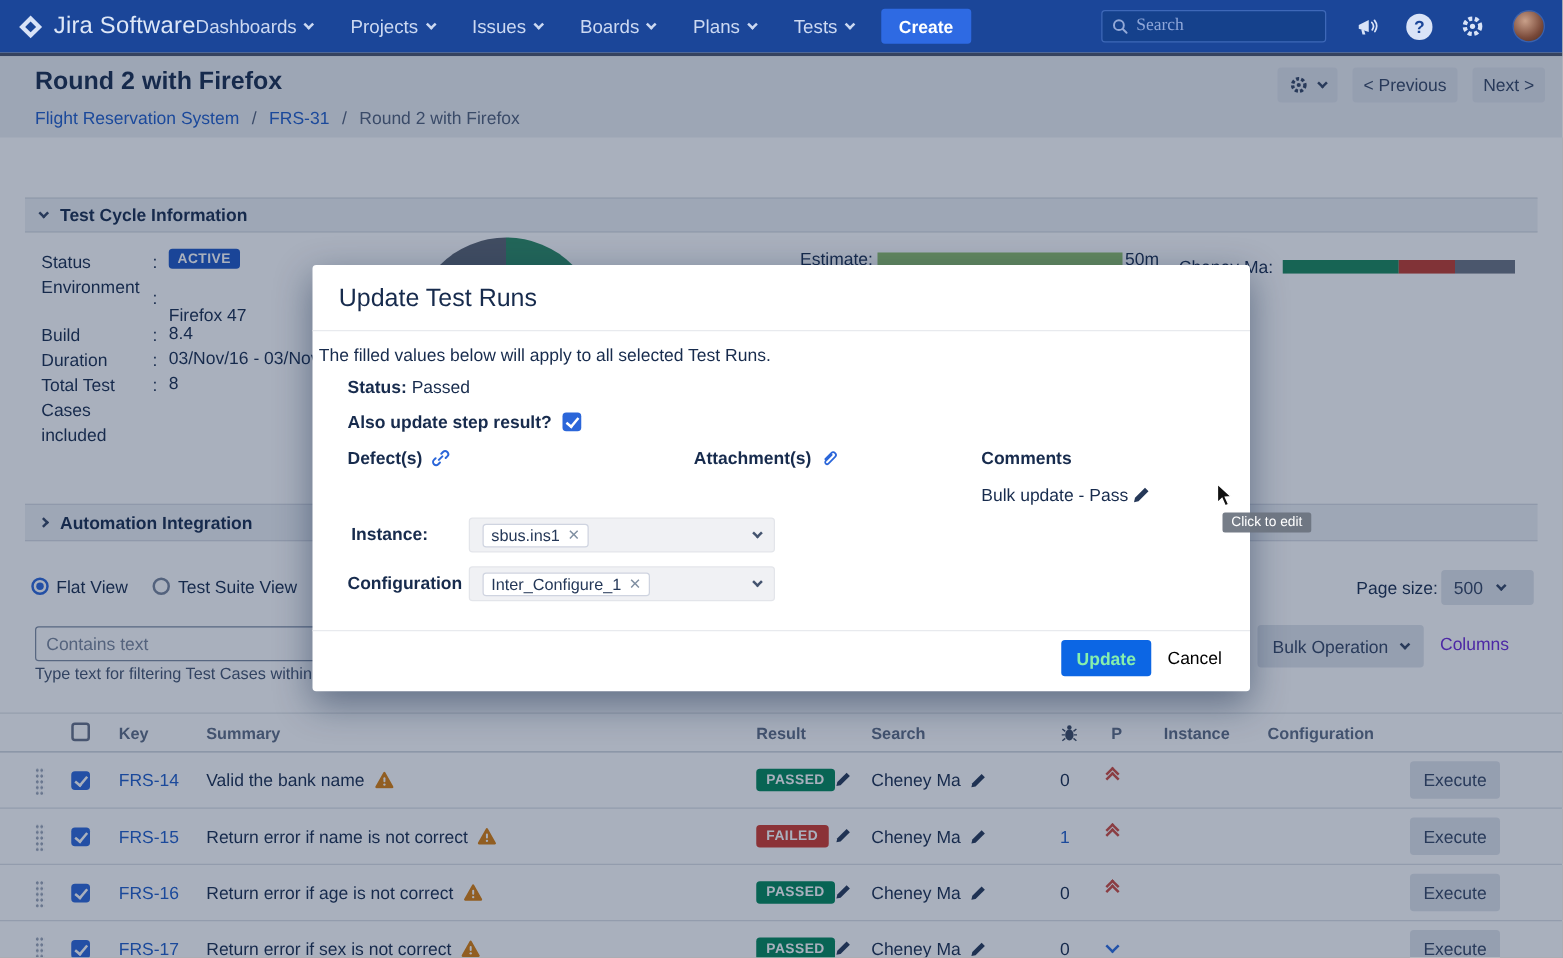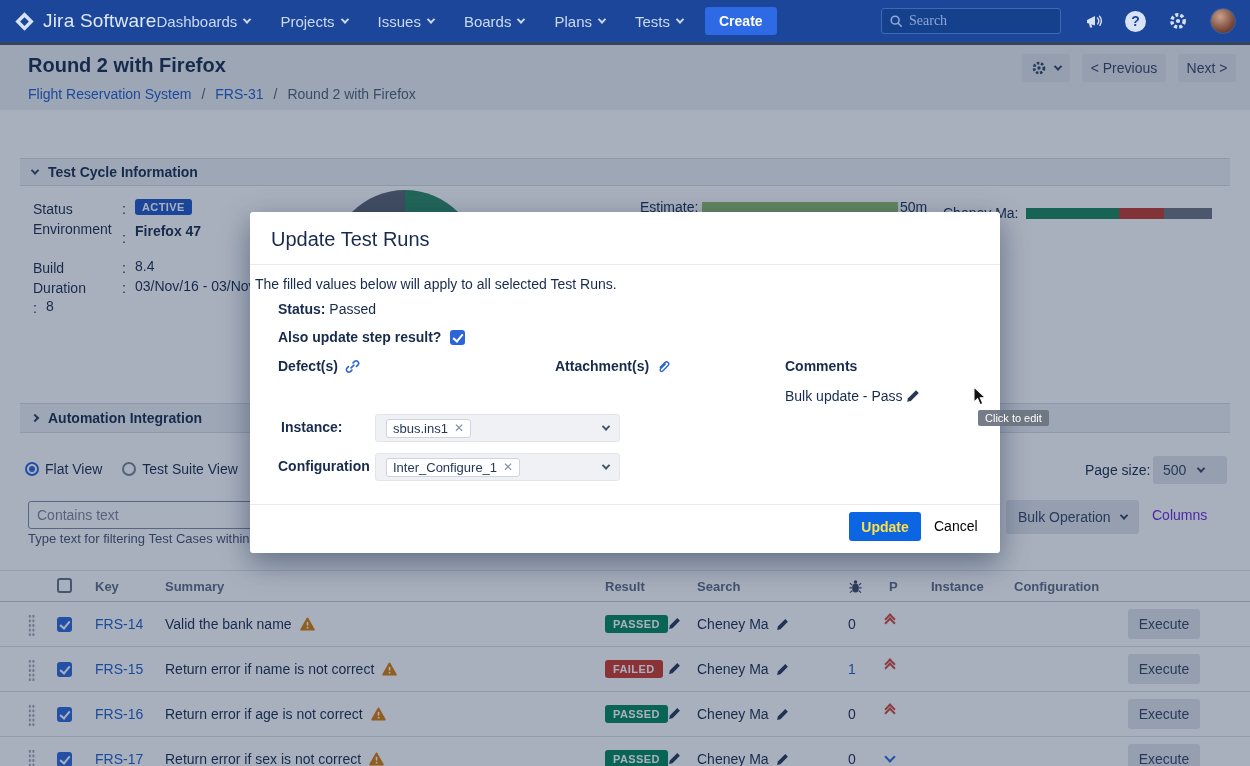--- a/index.html
+++ b/index.html
@@ -80,21 +80,21 @@
   
   .overlay { position:absolute; left:0; top:42px; width:1250px; height:724px; background:rgba(23,41,77,.37); z-index:10; }
   .modal { position:absolute; left:250px; top:212px; width:750px; height:341px; background:#fff; border-radius:3px; box-shadow:0 10px 30px rgba(9,30,66,.45); z-index:20; }
   .modal > * { position:absolute; }
   .modal-title { left:21px; top:16px; font-size:20px; font-weight:500; color:#172b4d; }
   .m-div { left:0; width:750px; border-bottom:1px solid #e8eaee; }
   .sel-ctrl { left:125px; width:245px; height:28px; background:#f0f1f4; border:1px solid #e3e5ea; border-radius:3px; display:flex; align-items:center; padding:0 10px; }
   .chip { background:#fff; border:1px solid #cfd4e0; border-radius:3px; font-size:13px; color:#253858; padding:1px 6px; display:flex; align-items:center; gap:6px; }
   .chip .x { color:#8090a2; font-size:12px; }
   .ctrl-cv { margin-left:auto; color:#44546f; }
-  .update-btn { left:599px; top:300px; width:72px; height:29px; background:#0c66e4; color:#fde047; border:none; border-radius:3px; font-weight:bold; font-size:14px; font-family:inherit; }
+  .update-btn { left:599px; top:300px; width:72px; height:29px; background:#0c66e4; color:#86efac; border:none; border-radius:3px; font-weight:bold; font-size:14px; font-family:inherit; }
   .cancel-lnk { left:684px; top:306px; color:#000000; font-size:14px; }
 
   .tooltip { position:absolute; left:978px; top:410px; background:rgba(108,115,127,.93); color:#fff; font-size:11px; padding:2px 7px; border-radius:2px; z-index:30; }
   .cursor { position:absolute; left:972px; top:386px; z-index:31; }
 </style>
 </head>
 <body>
 
 <div id="page">
 
@@ -186,33 +186,34 @@
     <div class="pie" style="background: conic-gradient(rgb(42, 138, 97) 0deg, rgb(42, 138, 97) 100deg, rgb(201, 206, 221) 100deg, rgb(201, 206, 221) 260deg, rgb(91, 98, 112) 260deg, rgb(91, 98, 112) 360deg);"></div>
 
     <div class="info-row" style="left:33px;top:13px;">
       <span class="info-label">Status</span>
         <span class="info-colon">:</span>
       <span class="badge-active">ACTIVE</span>
     </div>
     <div class="info-row" style="left:33px;top:33px;">
       <span class="info-label">Environment</span>
         <span class="info-colon" style="margin-top:9px;">:</span>
-      <span style="margin-top:4px;font-weight:bold;">Firefox 47</span>
+      <span style="margin-top:25px;">Firefox 47</span>
     </div>
     <div class="info-row" style="left:33px;top:72px;">
       <span class="info-label">Build</span>
         <span class="info-colon">:</span>
       <span>8.4</span>
     </div>
     <div class="info-row" style="left:33px;top:92px;">
       <span class="info-label">Duration</span>
         <span class="info-colon">:</span>
       <span style="white-space:nowrap;">03/Nov/16 - 03/Nov/16</span>
     </div>
     <div class="info-row" style="left:33px;top:112px;">
+      <span class="info-label">Total Test Cases included</span>
         <span class="info-colon">:</span>
       <span>8</span>
     </div>
 
     <span style="position:absolute;left:640px;top:13px;">Estimate:</span>
     <div class="hbar" id="estimate-bar" style="left: 702px; top: 16px; width: 196px; background: rgb(143, 191, 106);"></div>
     <span style="position:absolute;left:900px;top:13px;">50m</span>
 
     <span style="position:absolute;left:943px;top:19px;">Cheney Ma:</span>
     <div class="hbar" id="assignee-bar" style="left:1026px;top:22px;width:186px;height:11px;">

